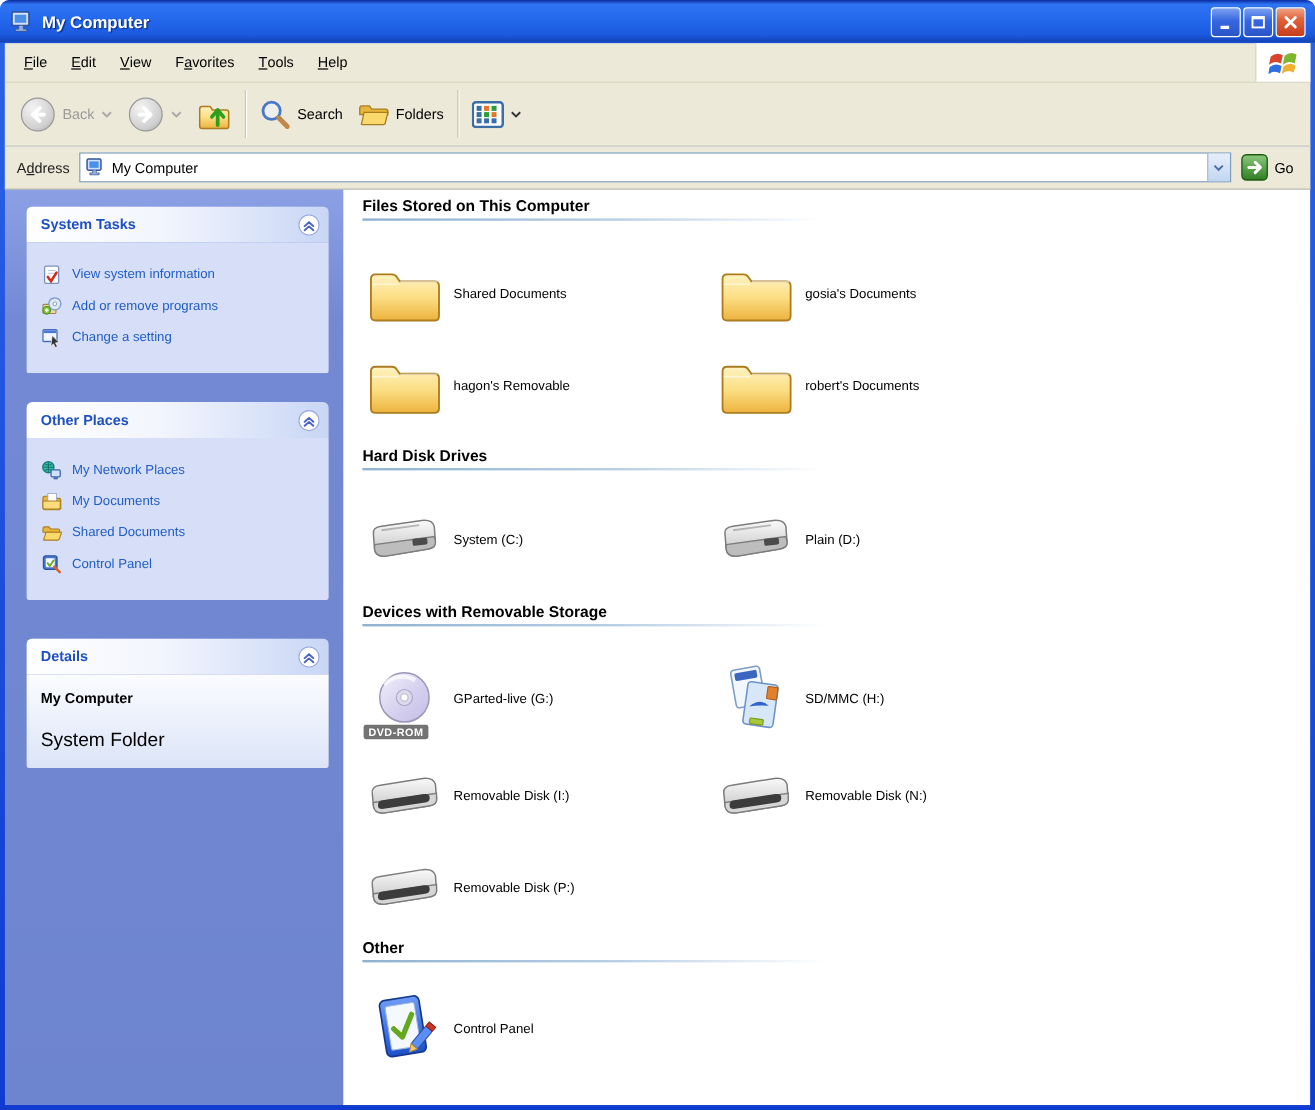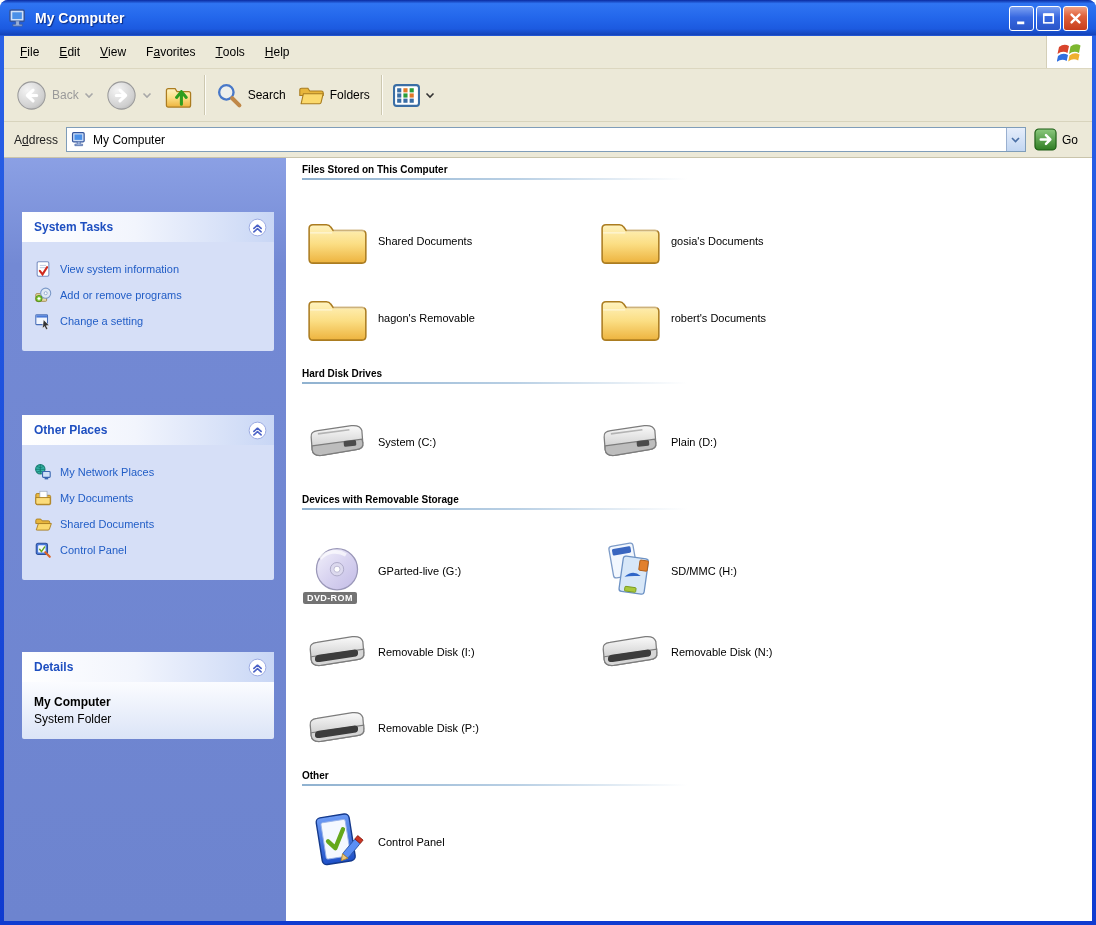--- a/index.html
+++ b/index.html
@@ -64,32 +64,32 @@
   .go-btn{display:flex;align-items:center;gap:5px;padding:0 8px;cursor:pointer;}
   .go-btn svg{width:23px;height:23px;}
   .go-text{color:#000;}
   
   .main{position:absolute;top:158px;left:4px;right:4px;bottom:4px;display:flex;overflow:hidden;}
   .sidebar{width:282px;flex-shrink:0;background:linear-gradient(180deg,#8ba0e4 0%,#7389d4 14%,#6d84cf 100%);
     padding:14px 12px 0 18px;overflow:hidden;}
   .panel{border-radius:5px 5px 2px 2px;overflow:hidden;margin-bottom:24px;}
   .panel.gap-lg{margin-bottom:32px;}
   .panel-header{height:30px;display:flex;align-items:center;justify-content:space-between;
-    padding:0 7px 0 12px;background:linear-gradient(90deg,#ffffff 0%,#f2f5fd 45%,#c8d6f5 100%);cursor:pointer;margin-top:40px;}
+    padding:0 7px 0 12px;background:linear-gradient(90deg,#ffffff 0%,#f2f5fd 45%,#c8d6f5 100%);cursor:pointer;}
   .panel-title{font-size:12px;font-weight:bold;color:#1e4fc0;}
   .chev-up{width:19px;height:19px;}
   .panel-body{background:#d6dff7;padding:10px 6px 13px 12px;}
   .task-item{display:flex;align-items:flex-start;gap:8px;margin:8px 0;color:#215dc6;font-size:11px;cursor:pointer;line-height:18px;}
   .task-item svg{width:18px;height:18px;flex-shrink:0;}
   .details-body{background:linear-gradient(180deg,#fbfcff,#dbe4f7);padding:13px 12px;}
   .details-name{font-size:12px;font-weight:bold;color:#000;}
-  .details-type{font-size:12px;color:#000;margin-top:3px;}
+  .details-type{font-size:16px;color:#000;margin-top:20px;}
   
   .content{flex:1;background:#fff;padding:2px 0 0 16px;overflow:hidden;}
-  .sec-title{font-size:10px;font-weight:bold;color:#000;margin:0;padding-top:4px;}
+  .sec-title{font-size:13px;font-weight:bold;color:#000;margin:0;padding-top:4px;}
   .sec-line{height:2px;width:385px;margin-top:3px;
     background:linear-gradient(90deg,#90b2d0 0%,#b8cfe4 55%,rgba(255,255,255,0) 100%);}
   .grid{display:grid;grid-template-columns:293px 293px;}
   .cell{display:flex;align-items:center;cursor:pointer;}
   .icon-box{width:70px;display:flex;justify-content:center;align-items:center;position:relative;flex-shrink:0;}
   .cell-label{margin-left:6px;font-size:11px;color:#000;}
   .g1{margin-top:22px;} .g1 .cell{height:77px;}
   .t2{margin-top:8px;} .g2{margin-top:26px;} .g2 .cell{height:64px;}
   .t3{margin-top:16px;} .g3{margin-top:18px;}
   .h86{height:86px;} .h76{height:76px;}

